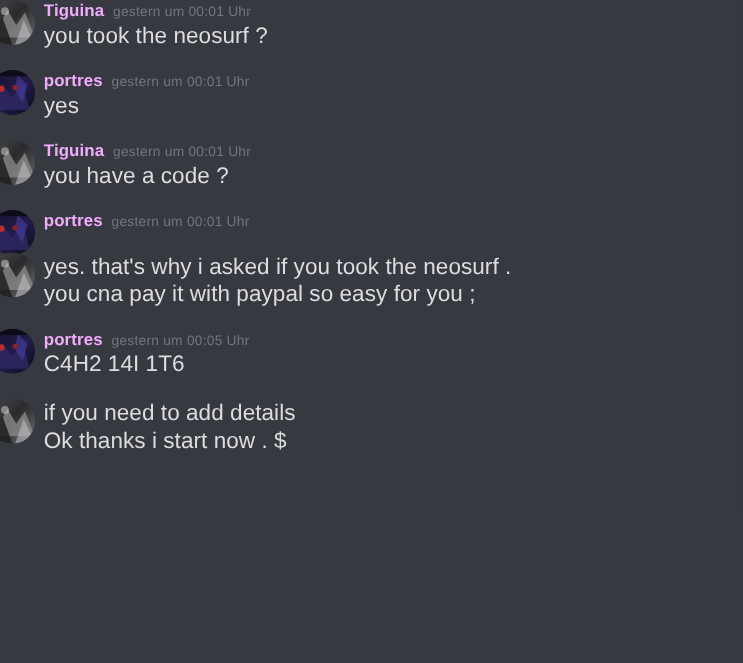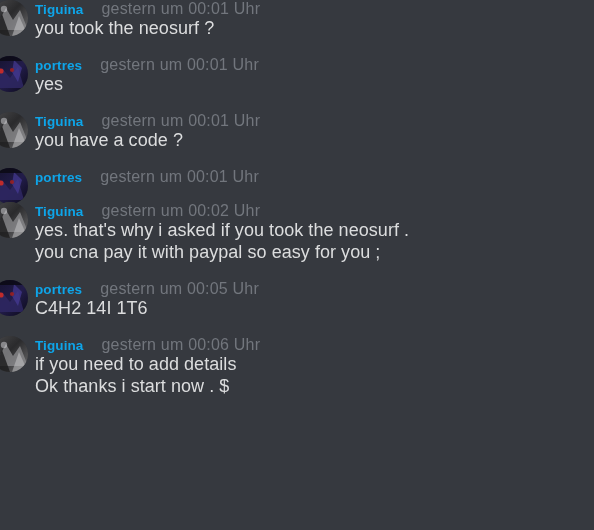--- a/index.html
+++ b/index.html
@@ -50,27 +50,27 @@
 
   
   .msg-head {
     line-height: 17px;
     height: 17px;
     white-space: nowrap;
   }
   .username {
     font-size: 13.5px;
     font-weight: bold;
-    color: #0ea5e9;
+    color: #f0abfc;
     letter-spacing: 0.1px;
   }
   .timestamp {
-    font-size: 16px;
+    font-size: 11px;
     color: #72767d;
-    margin-left: 18px;
+    margin-left: 7px;
     letter-spacing: 0.2px;
   }
 
   
   .msg-line {
     font-size: 18px;
     line-height: 22px;
     color: #dcddde;
     white-space: pre-wrap;
     letter-spacing: 0.05px;
@@ -176,21 +176,20 @@
               <stop offset="100%" stop-color="#6e6e70"></stop>
             </linearGradient>
           </defs>
           <rect width="36" height="36" fill="url(#tg)"></rect>
           <path d="M2 30 L14 8 L21 20 L28 10 L36 30 Z" fill="#8d8d90" opacity="0.75"></path>
           <path d="M0 36 L10 14 L18 36 Z" fill="#1e1e20" opacity="0.85"></path>
           <path d="M20 36 L27 16 L36 36 Z" fill="#c9c9cc" opacity="0.5"></path>
           <circle cx="12" cy="9" r="3.2" fill="#d8d8db" opacity="0.5"></circle>
         </svg>
       </div>
-      <div class="msg-head"><span class="username">Tiguina</span><span class="timestamp">gestern um 00:02 Uhr</span></div>
       <div class="msg-line">yes. that's why i asked if you took the neosurf .</div>
       <div class="msg-line">you cna pay it with paypal so easy for you ;</div>
     </div>
     <div class="msg-group">
       <div class="avatar">
         <svg viewBox="0 0 36 36" xmlns="http://www.w3.org/2000/svg">
           <defs>
             <linearGradient id="pg" x1="0" y1="0" x2="1" y2="1">
               <stop offset="0%" stop-color="#14122b"></stop>
               <stop offset="55%" stop-color="#221c4a"></stop>
@@ -218,17 +217,16 @@
               <stop offset="100%" stop-color="#6e6e70"></stop>
             </linearGradient>
           </defs>
           <rect width="36" height="36" fill="url(#tg)"></rect>
           <path d="M2 30 L14 8 L21 20 L28 10 L36 30 Z" fill="#8d8d90" opacity="0.75"></path>
           <path d="M0 36 L10 14 L18 36 Z" fill="#1e1e20" opacity="0.85"></path>
           <path d="M20 36 L27 16 L36 36 Z" fill="#c9c9cc" opacity="0.5"></path>
           <circle cx="12" cy="9" r="3.2" fill="#d8d8db" opacity="0.5"></circle>
         </svg>
       </div>
-      <div class="msg-head"><span class="username">Tiguina</span><span class="timestamp">gestern um 00:06 Uhr</span></div>
       <div class="msg-line">if you need to add details</div>
       <div class="msg-line">Ok thanks i start now . $</div>
     </div>
   </div>
 
 </body></html>

